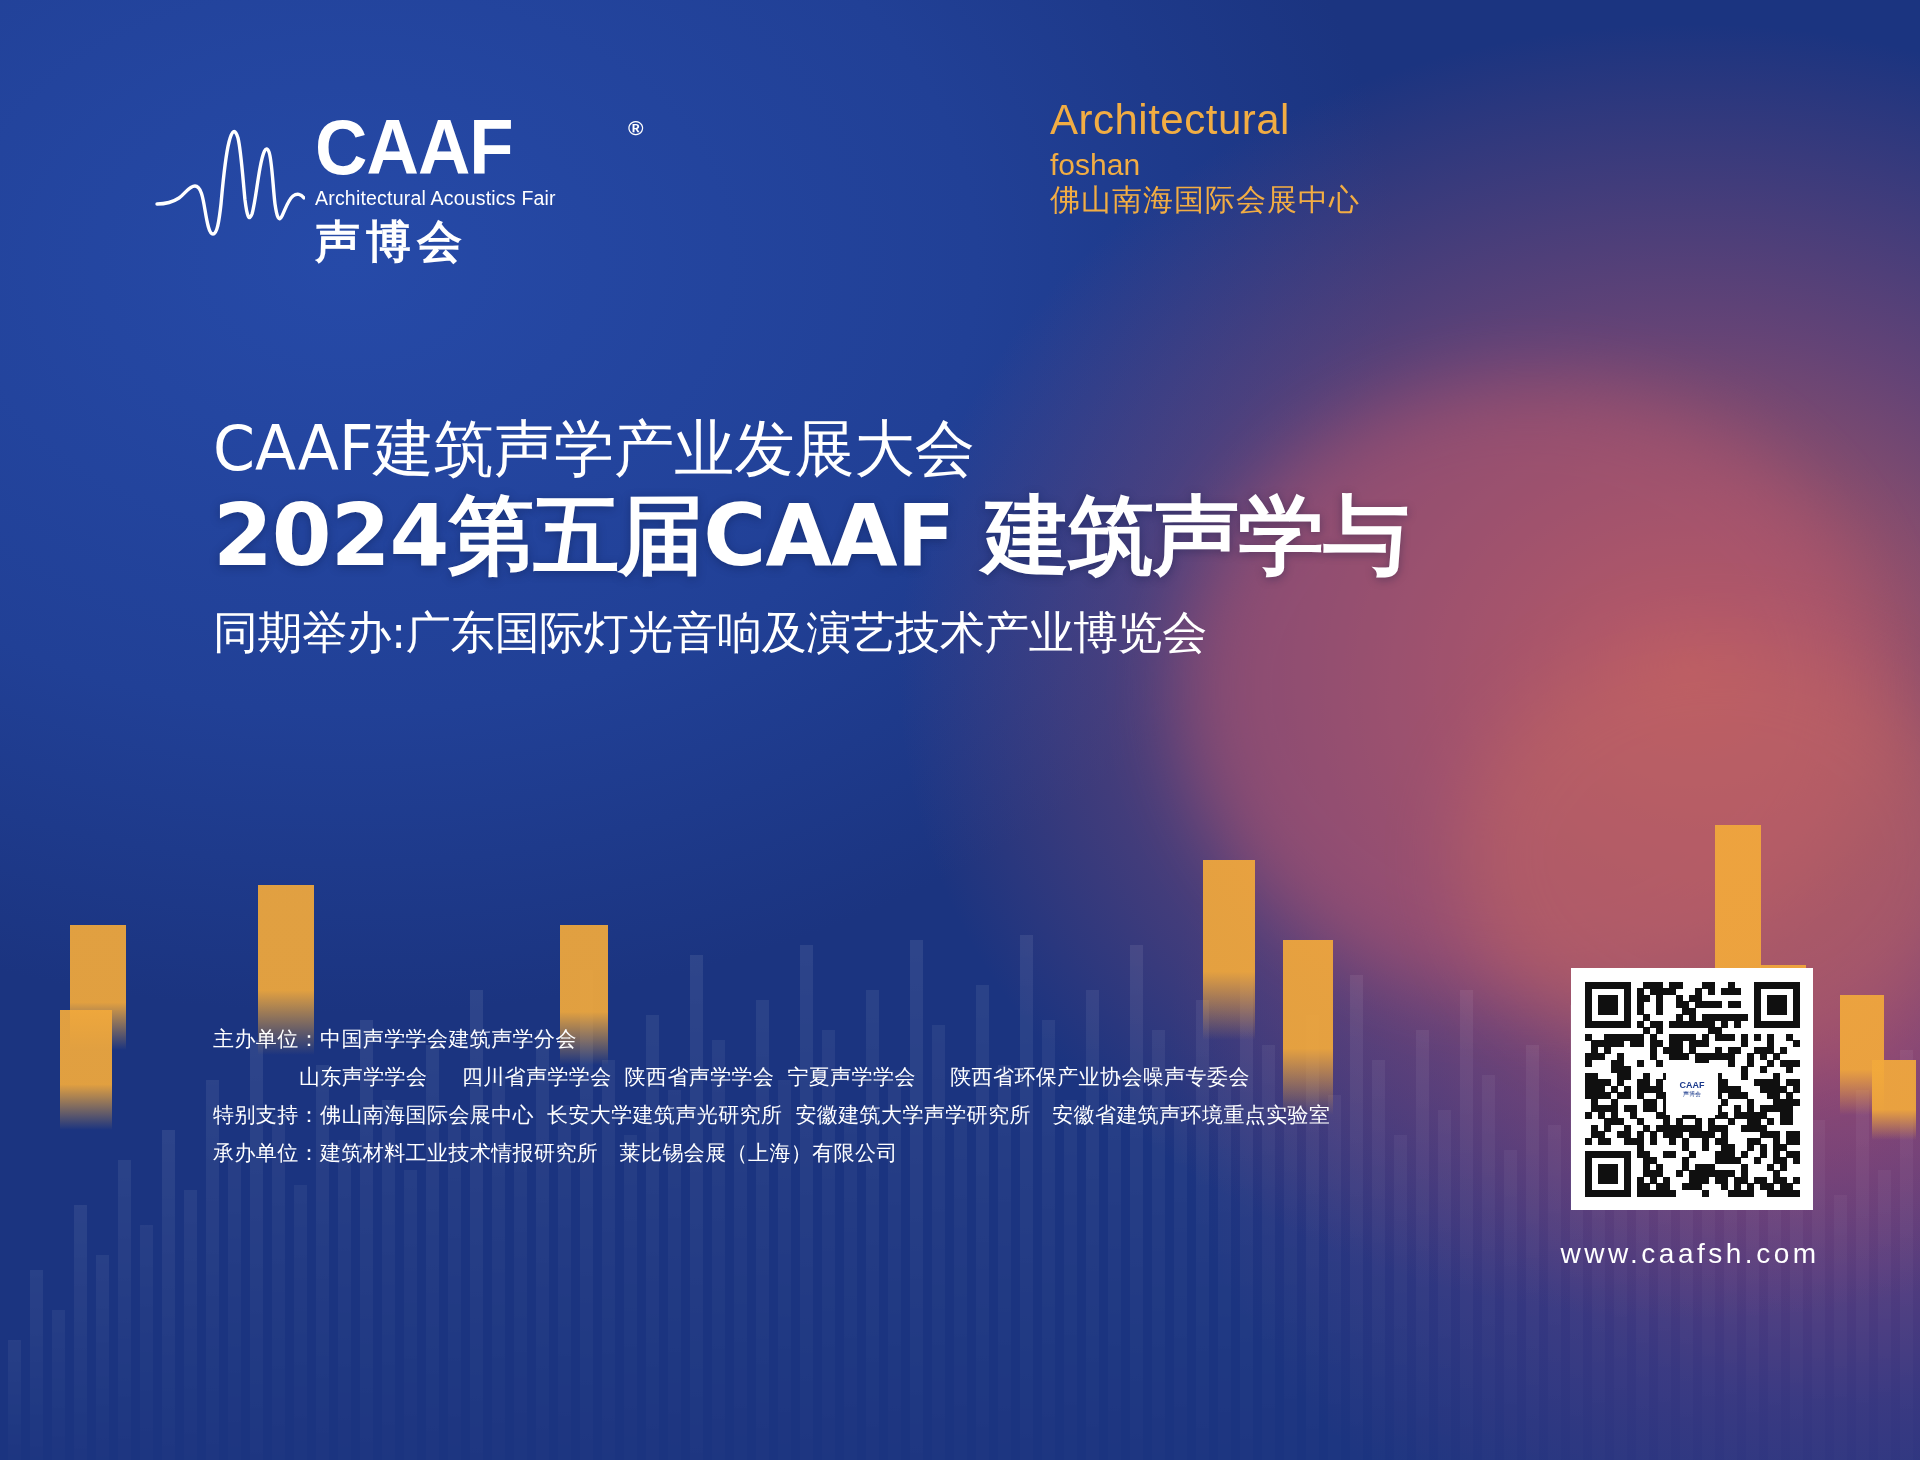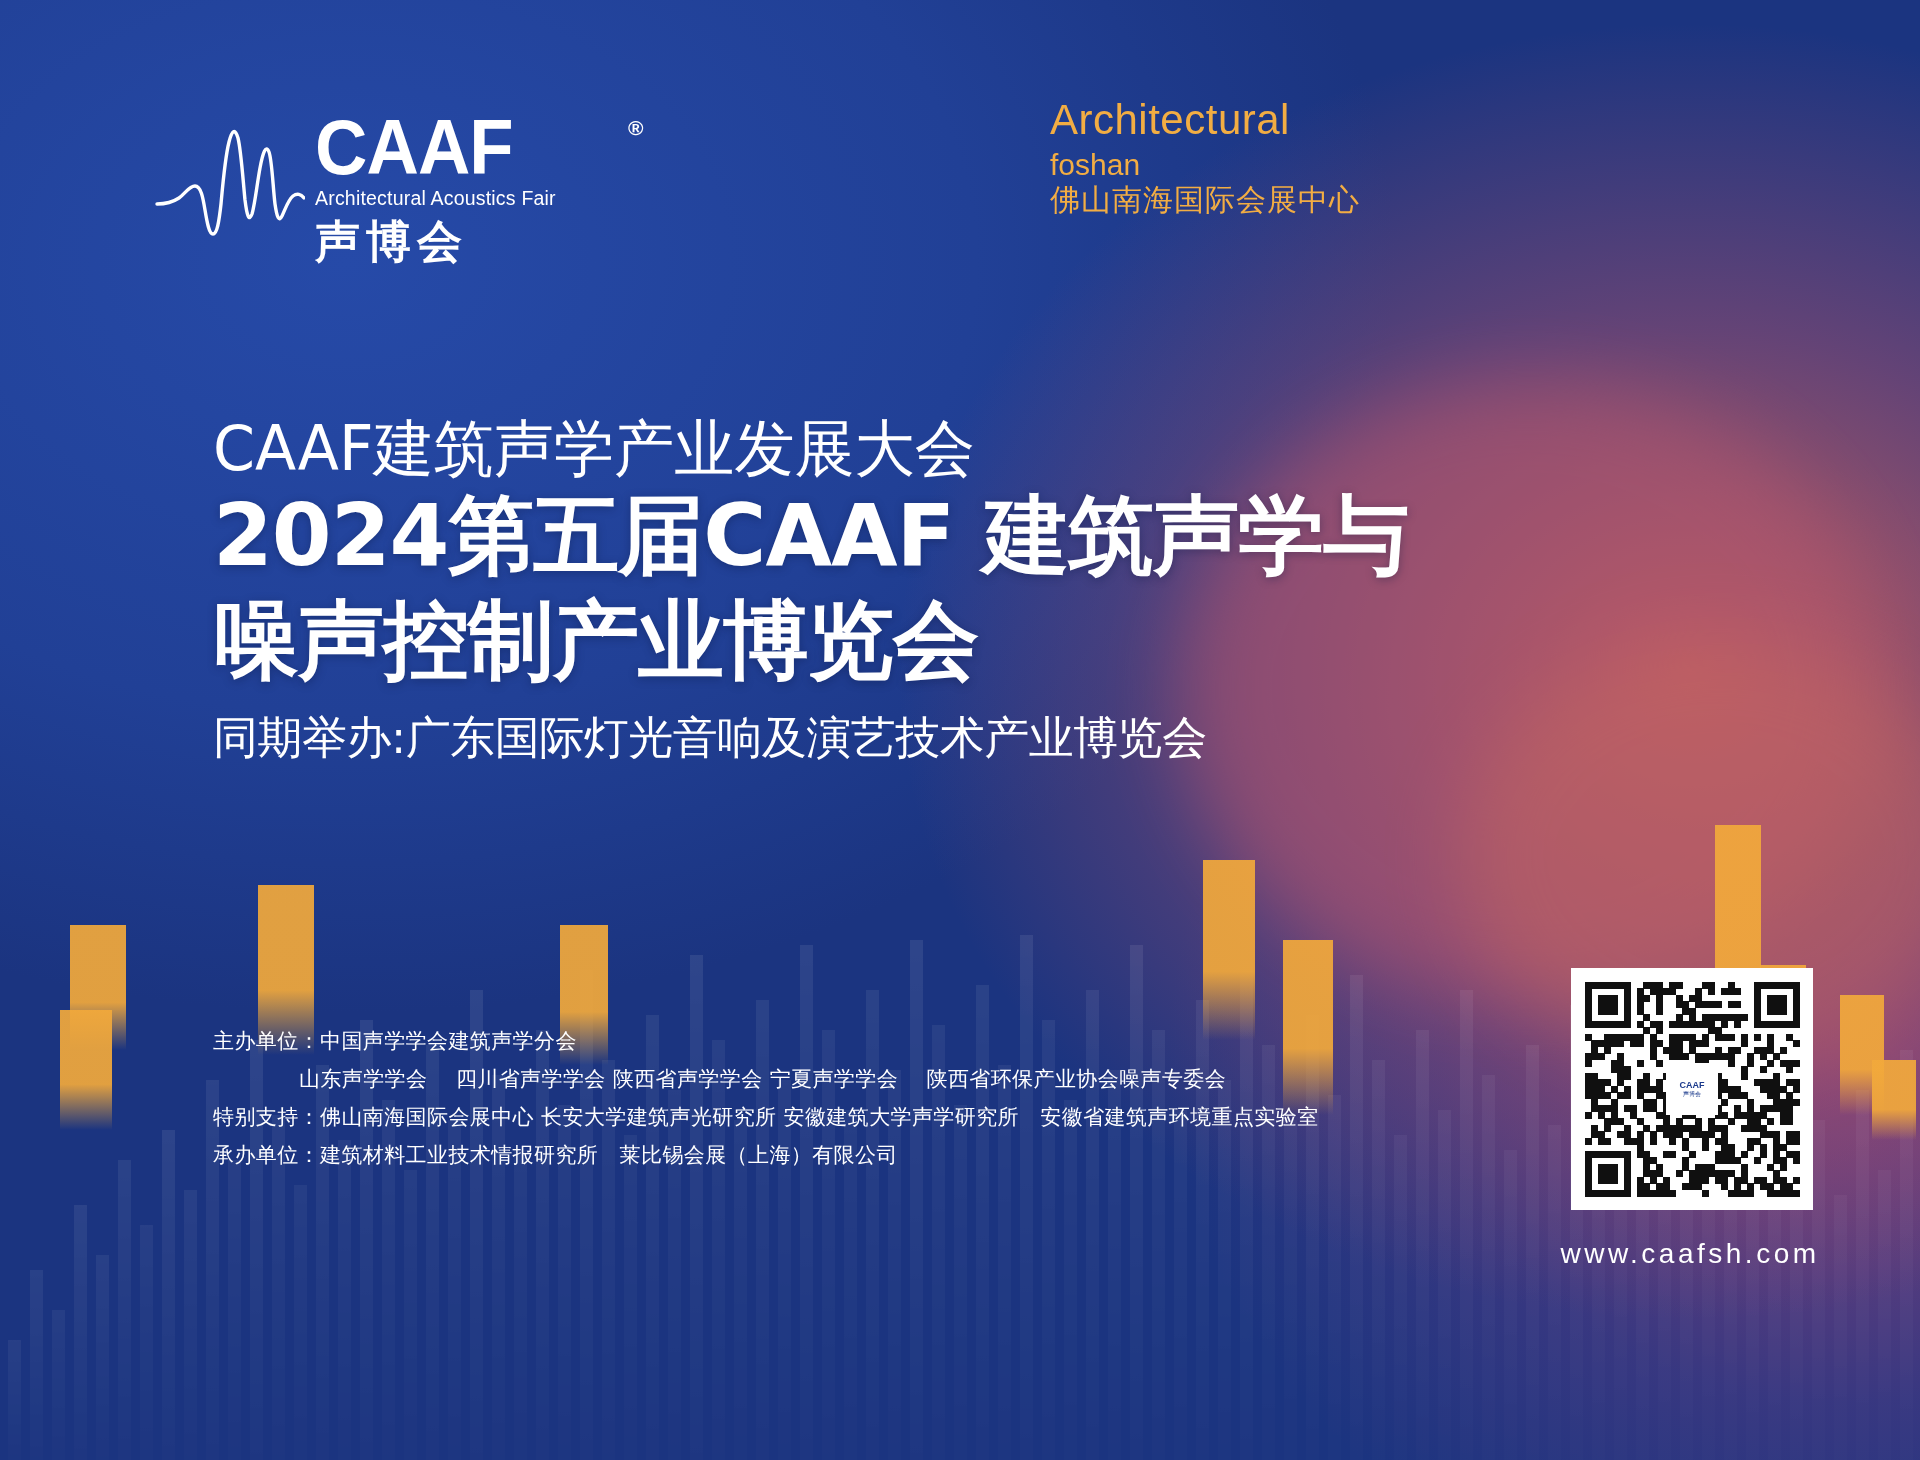--- a/index.html
+++ b/index.html
@@ -170,21 +170,21 @@
     position: absolute;
     left: 213px;
     top: 1022px;
     color: #ffffff;
     font-family: "DejaVu Sans", sans-serif;
     font-size: 21px;
     line-height: 38px;
     letter-spacing: 0.4px;
     white-space: nowrap;
   }
-  .credit-row { display: block; }
+  .credit-row { display: block; font-family: Liberation Mono, monospace; }
   .credit-indent { padding-left: 86px; }
   
   #qr-wrap {
     position: absolute;
     left: 1571px;
     top: 968px;
     width: 242px;
     height: 242px;
     background: #ffffff;
     padding: 0;
@@ -346,21 +346,20 @@
       <div id="fair-foshan">foshan</div>
       <div id="fair-venue">佛山南海国际会展中心</div>
     </div>
 
 
   </div>
 
   <div id="titles">
     <div id="title-small">CAAF建筑声学产业发展大会</div>
     <div class="title-big">2024第五届CAAF 建筑声学与</div>
-    <div class="title-big">噪声控制产业博览会</div>
     <div id="title-sub">同期举办:广东国际灯光音响及演艺技术产业博览会</div>
   </div>
 
   <div id="credits">
       <div class="credit-row"><span>主办单位：</span><span>中国声学学会建筑声学分会</span></div>
       <div class="credit-row credit-indent"><span></span><span>山东声学学会　 四川省声学学会  陕西省声学学会  宁夏声学学会　 陕西省环保产业协会噪声专委会</span></div>
       <div class="credit-row"><span>特别支持：</span><span>佛山南海国际会展中心  长安大学建筑声光研究所  安徽建筑大学声学研究所　安徽省建筑声环境重点实验室</span></div>
       <div class="credit-row"><span>承办单位：</span><span>建筑材料工业技术情报研究所　莱比锡会展（上海）有限公司</span></div>
     </div>
 

